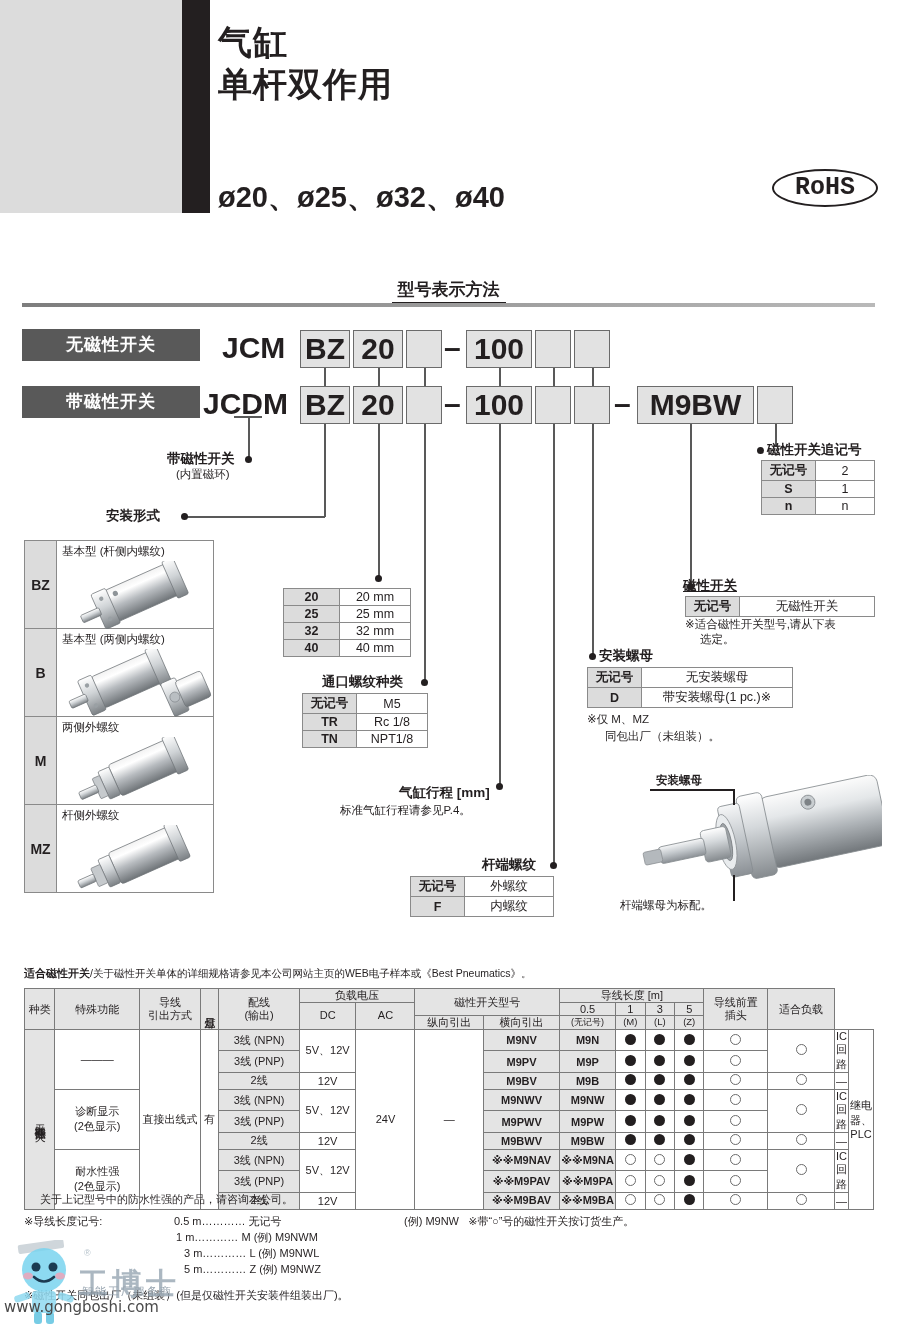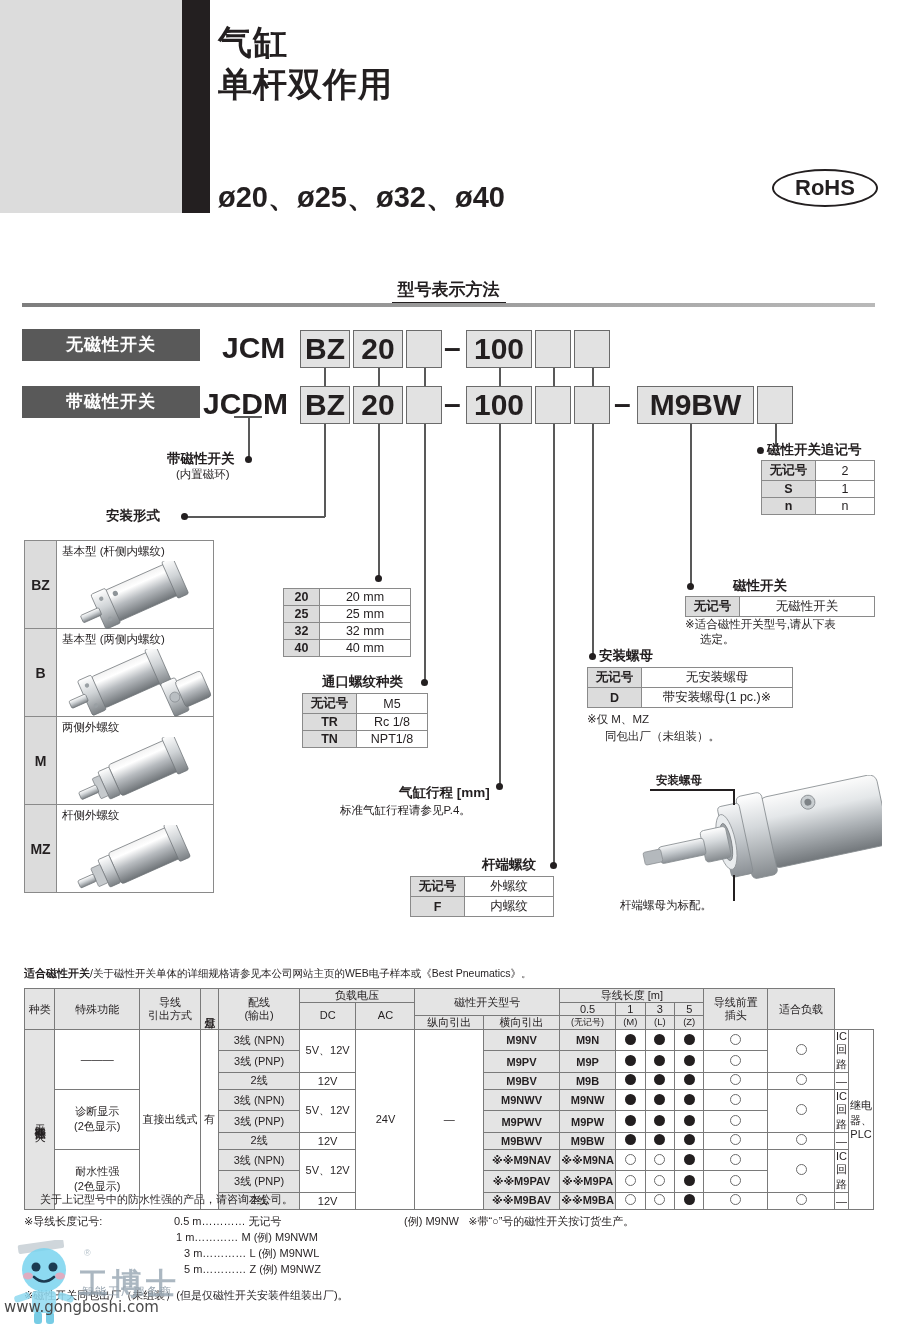--- a/index.html
+++ b/index.html
@@ -22,21 +22,21 @@
             letter-spacing:1px; }
   #hdr-cn1 { top:20px; font-size:34px; }
   #hdr-cn2 { top:62px; font-size:34px; }
   #hdr-series { position:absolute; left:216px; top:112px; font-size:62px; font-weight:bold;
                 font-style:italic; letter-spacing:-1px; white-space:nowrap;}
   #hdr-series .ser { font-style:normal; font-size:45px; letter-spacing:1px; margin-left:10px;
                      position:relative; top:-4px; }
   #hdr-bores { position:absolute; left:218px; top:178px; font-size:29px; font-weight:bold; white-space:nowrap; }
   #rohs { position:absolute; left:772px; top:169px; width:106px; height:38px;
           border:2px solid #231f20; border-radius:53px/19px;
-          font-size:22px; font-weight:bold; text-align:center; line-height:34px; }
+          font-size:25px; font-weight:bold; text-align:center; line-height:34px;font-family:Liberation Mono, monospace; }
 
   
   #sec-title-wrap { position:absolute; left:22px; top:278px; width:853px; }
   #sec-title { text-align:center; font-size:17px; font-weight:bold; padding-bottom:2px; }
   #sec-title span { border-bottom:4px solid #231f20; padding:0 6px 3px 6px; }
   #sec-rule { position:absolute; left:22px; top:303px; width:853px; height:4px;
               background:linear-gradient(to right,#7d7d7d,#b9b9b9); }
 
   
   .lbl-box { position:absolute; width:178px; height:32px; background:#595959;
@@ -252,21 +252,21 @@
   <tbody>
       <tr>
         <td class="k" style="width:36px;">20</td>
         <td>20 mm</td>
       </tr>
   <tr>
         <td class="k" style="width:36px;">25</td>
         <td>25 mm</td>
       </tr>
   <tr>
-        <td class="k" style="width:36px;">32</td>
+        <td class="k" style="width:56px;">32</td>
         <td>32 mm</td>
       </tr>
   <tr>
         <td class="k" style="width:36px;">40</td>
         <td>40 mm</td>
       </tr>
 </tbody>
   </table>
 
 <div class="vline" style="left:424px; top:424px; height:258px;"></div>
@@ -323,21 +323,21 @@
         <td class="k">D</td>
         <td>带安装螺母(1 pc.)※</td>
       </tr>
 </tbody>
   </table>
 <div class="calloutsub" style="left:587px; top:712px;">※仅 M、MZ</div>
 <div class="calloutsub" style="left:605px; top:729px;">同包出厂（未组装）。</div>
 
 <div class="vline" style="left:690px; top:424px; height:162px;"></div>
 <div class="dot" style="left:687px; top:583px;"></div>
-<div class="calloutlbl" style="left:733px; top:577px;">磁性开关</div>
+<div class="calloutlbl" style="left:683px; top:577px;text-decoration:underline;">磁性开关</div>
 <table class="stbl" id="asw-tbl" style="left:685px; top:596px; width:190px;">
   <tbody>
       <tr>
         <td class="k">无记号</td>
         <td>无磁性开关</td>
       </tr>
 </tbody>
   </table>
 <div class="calloutsub" style="left:685px; top:617px;">※适合磁性开关型号,请从下表</div>
 <div class="calloutsub" style="left:700px; top:632px;">选定。</div>

